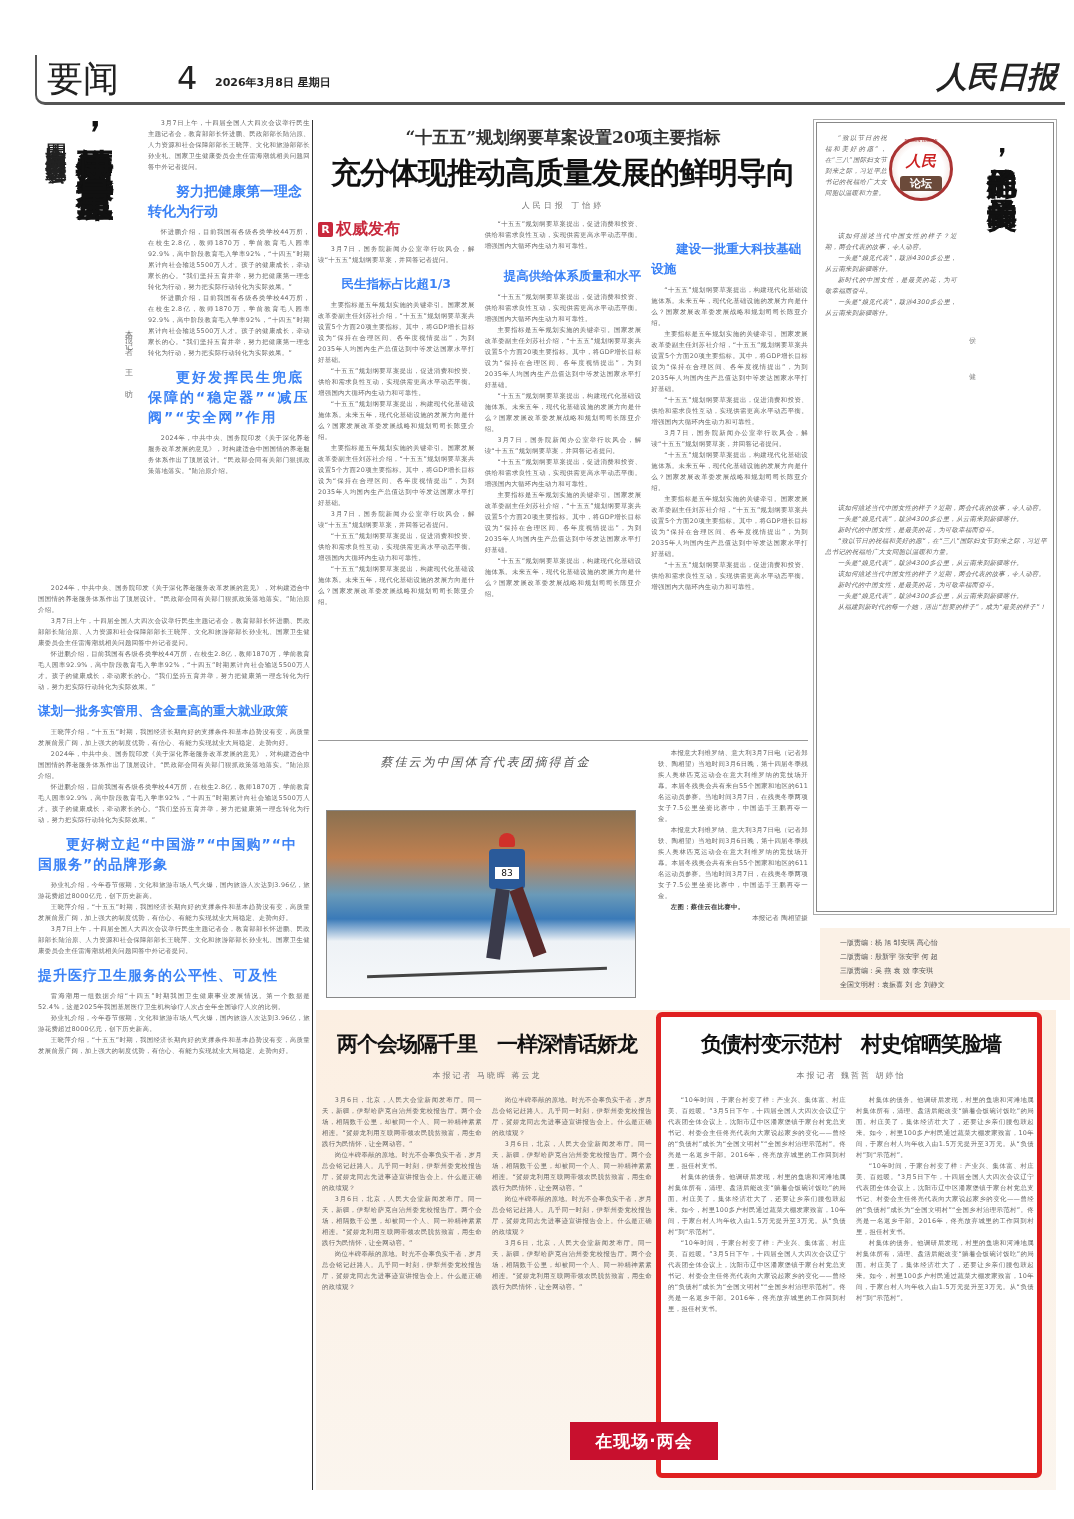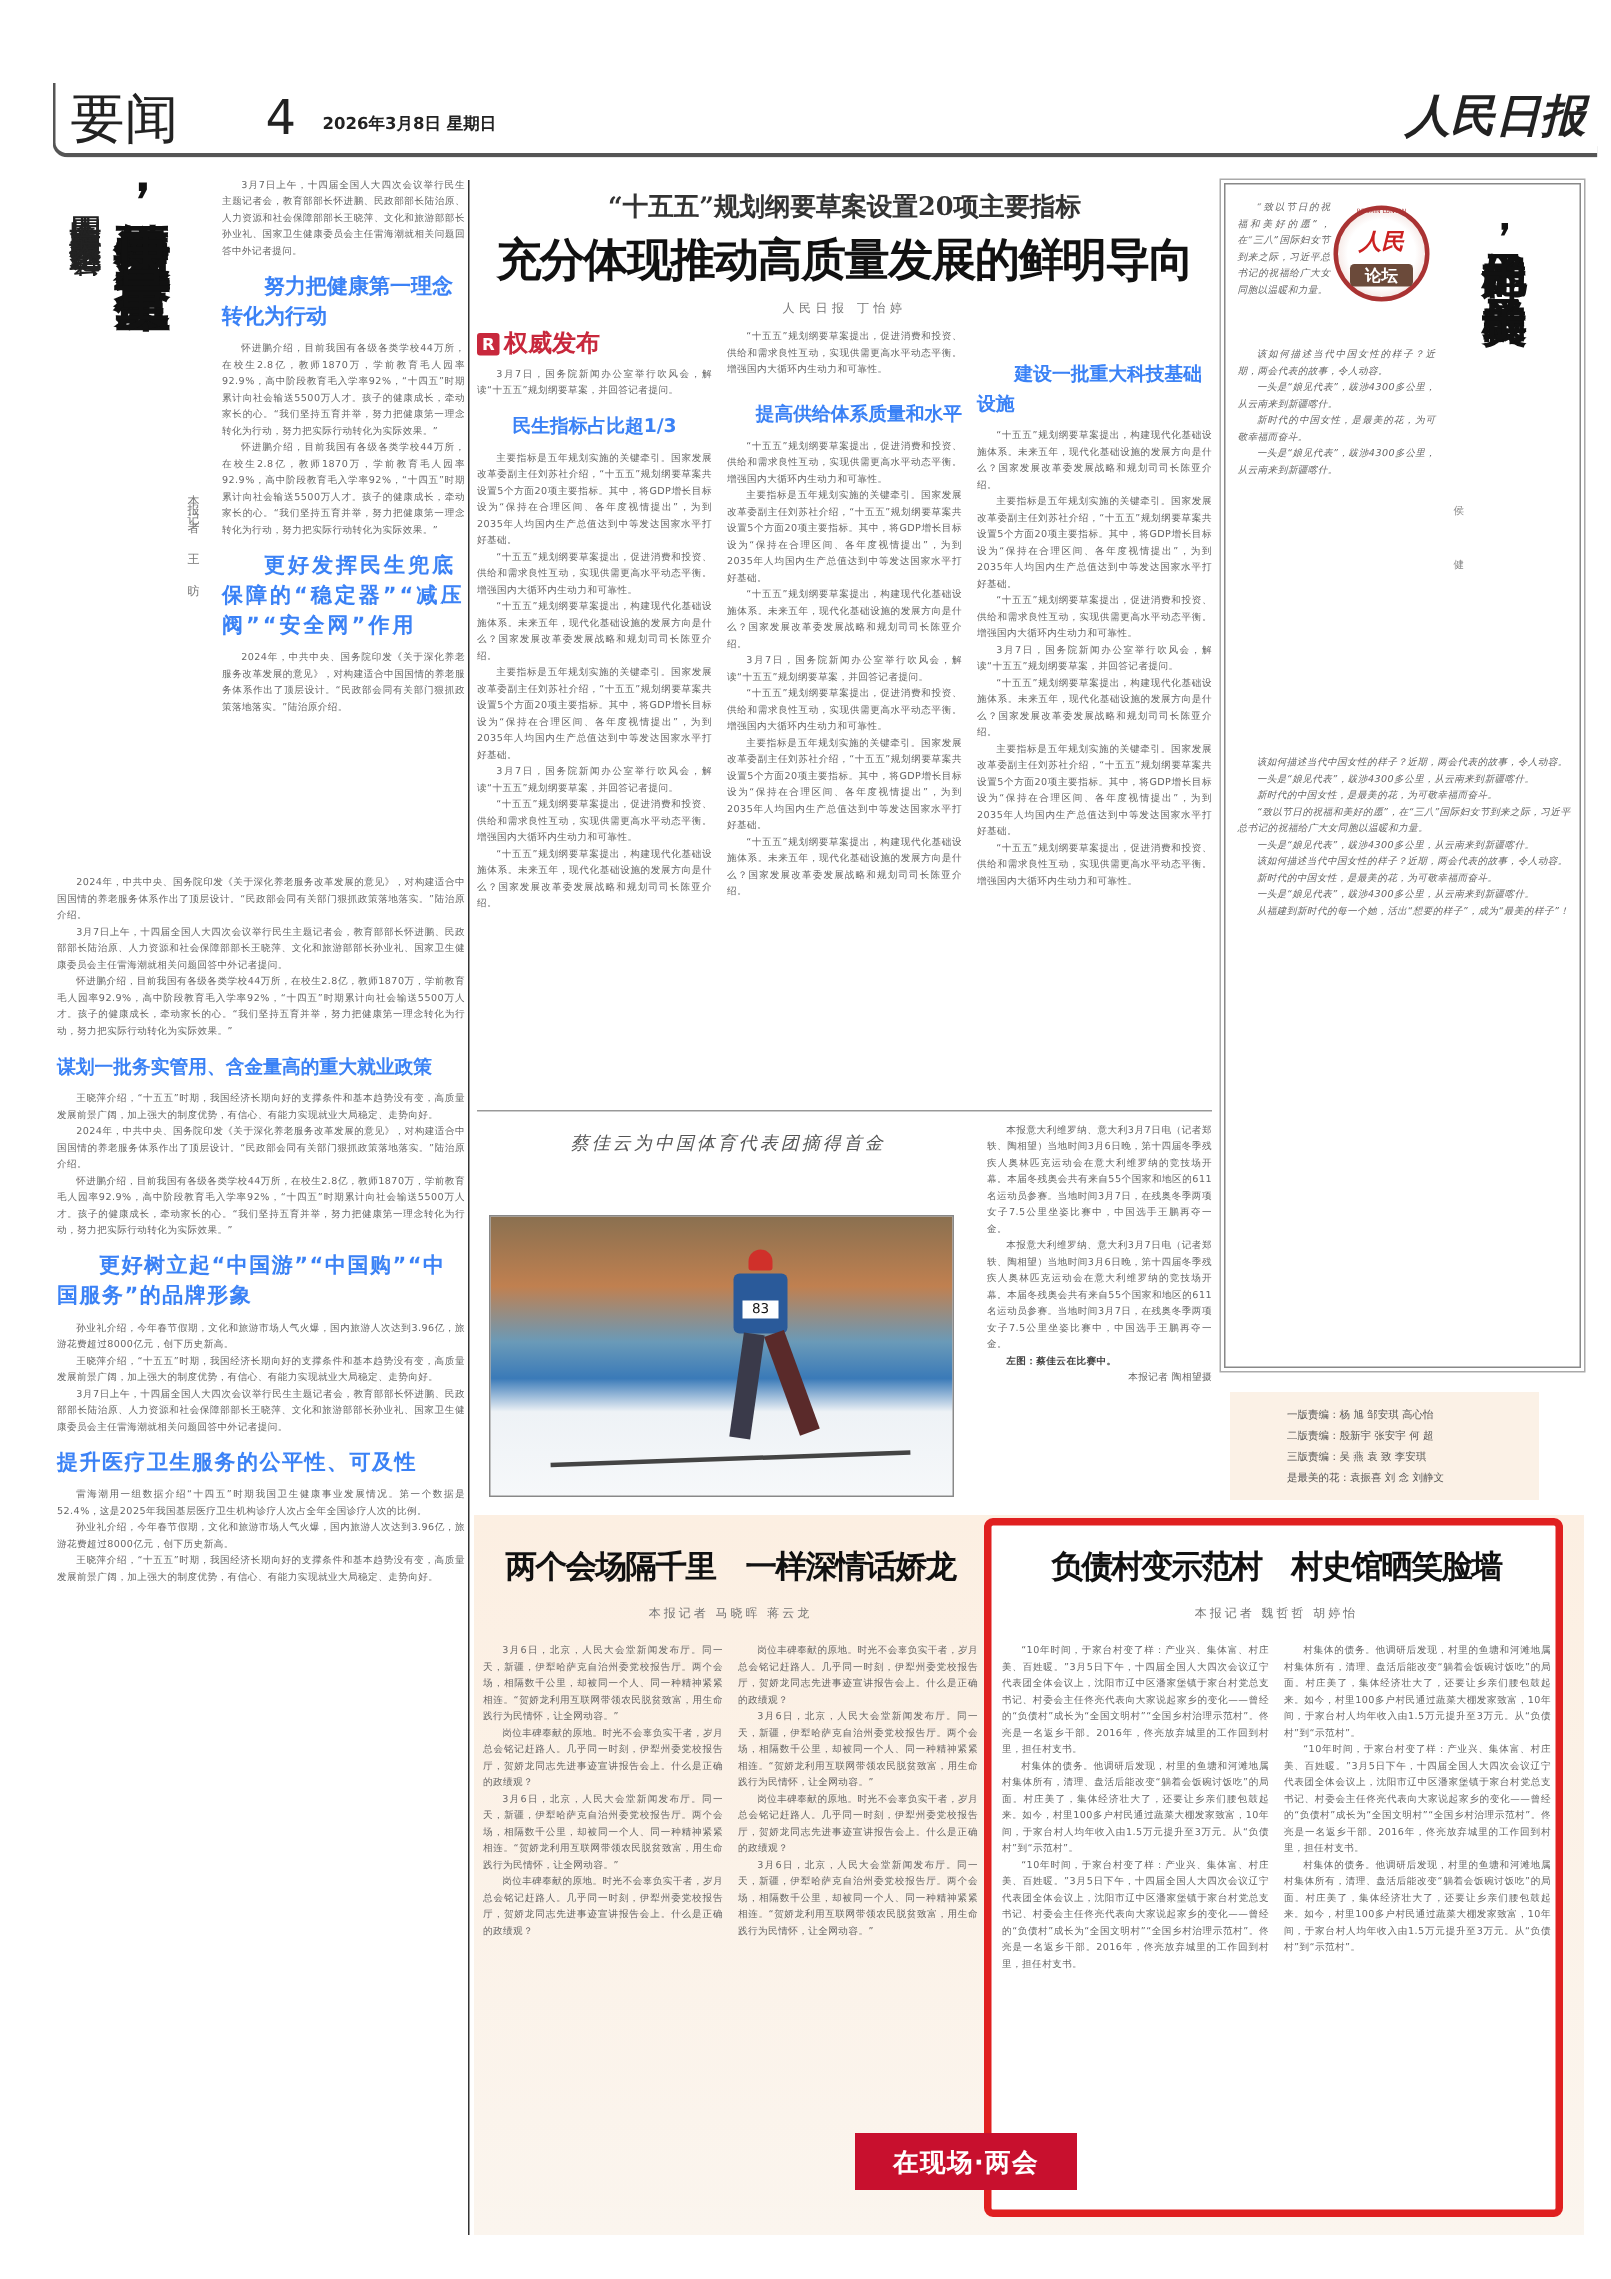--- a/index.html
+++ b/index.html
@@ -149,25 +149,25 @@
     <div style="position:absolute;left:40px;top:160px;width:240px;height:3px;background:#444;transform:rotate(-2deg)"></div>
   </div>
 </div>
 <div class="abs" style="left:658px;top:748px;width:150px">
   <p class="t">本报意大利维罗纳、意大利3月7日电（记者郑轶、陶相望）当地时间3月6日晚，第十四届冬季残疾人奥林匹克运动会在意大利维罗纳的竞技场开幕。本届冬残奥会共有来自55个国家和地区的611名运动员参赛。当地时间3月7日，在残奥冬季两项女子7.5公里坐姿比赛中，中国选手王鹏再夺一金。</p>
   <p class="t">本报意大利维罗纳、意大利3月7日电（记者郑轶、陶相望）当地时间3月6日晚，第十四届冬季残疾人奥林匹克运动会在意大利维罗纳的竞技场开幕。本届冬残奥会共有来自55个国家和地区的611名运动员参赛。当地时间3月7日，在残奥冬季两项女子7.5公里坐姿比赛中，中国选手王鹏再夺一金。</p>
   <p class="t" style="color:#444;font-weight:bold">左图：蔡佳云在比赛中。</p>
   <p class="t" style="text-align:right">本报记者 陶相望摄</p>
 </div>
 
-<div class="abs" style="left:820px;top:928px;width:206px;height:72px;background:#fbf1e6;padding:8px 0 0 38px">
+<div class="abs" style="left:820px;top:928px;width:250px;height:72px;background:#fbf1e6;padding:8px 0 0 20px">
   <div style="font-size:7px;line-height:14px;color:#555"><span>一版责编：</span><span>杨 旭  邹安琪  高心怡</span></div>
   <div style="font-size:7px;line-height:14px;color:#555"><span>二版责编：</span><span>殷新宇  张安宇  何 超</span></div>
   <div style="font-size:7px;line-height:14px;color:#555"><span>三版责编：</span><span>吴 燕  袁 致  李安琪</span></div>
-  <div style="font-size:7px;line-height:14px;color:#555"><span>是最美的花：</span><span>袁振喜  刘 念  刘静文</span></div>
+  <div style="font-size:7px;line-height:14px;color:#555"><span>全国文明村：</span><span>袁振喜  刘 念  刘静文</span></div>
 </div>
 
 <div class="abs warm" style="left:316px;top:1010px;width:740px;height:480px"></div>
 
 <div class="abs" style="left:322px;top:1030px;width:330px;height:440px">
   <div style="font-size:21px;font-weight:bold;color:#111;text-align:center;letter-spacing:-1px">两个会场隔千里　一样深情话娇龙</div>
   <div style="font-size:8px;color:#777;text-align:center;margin-top:12px;letter-spacing:2px">本报记者 马晓晖 蒋云龙</div>
   <div style="display:flex;gap:10px;margin-top:14px">
     <div style="flex:1">
       <p class="t">3月6日，北京，人民大会堂新闻发布厅。同一天，新疆，伊犁哈萨克自治州委党校报告厅。两个会场，相隔数千公里，却被同一个人、同一种精神紧紧相连。“贺娇龙利用互联网带领农民脱贫致富，用生命践行为民情怀，让全网动容。”</p>

